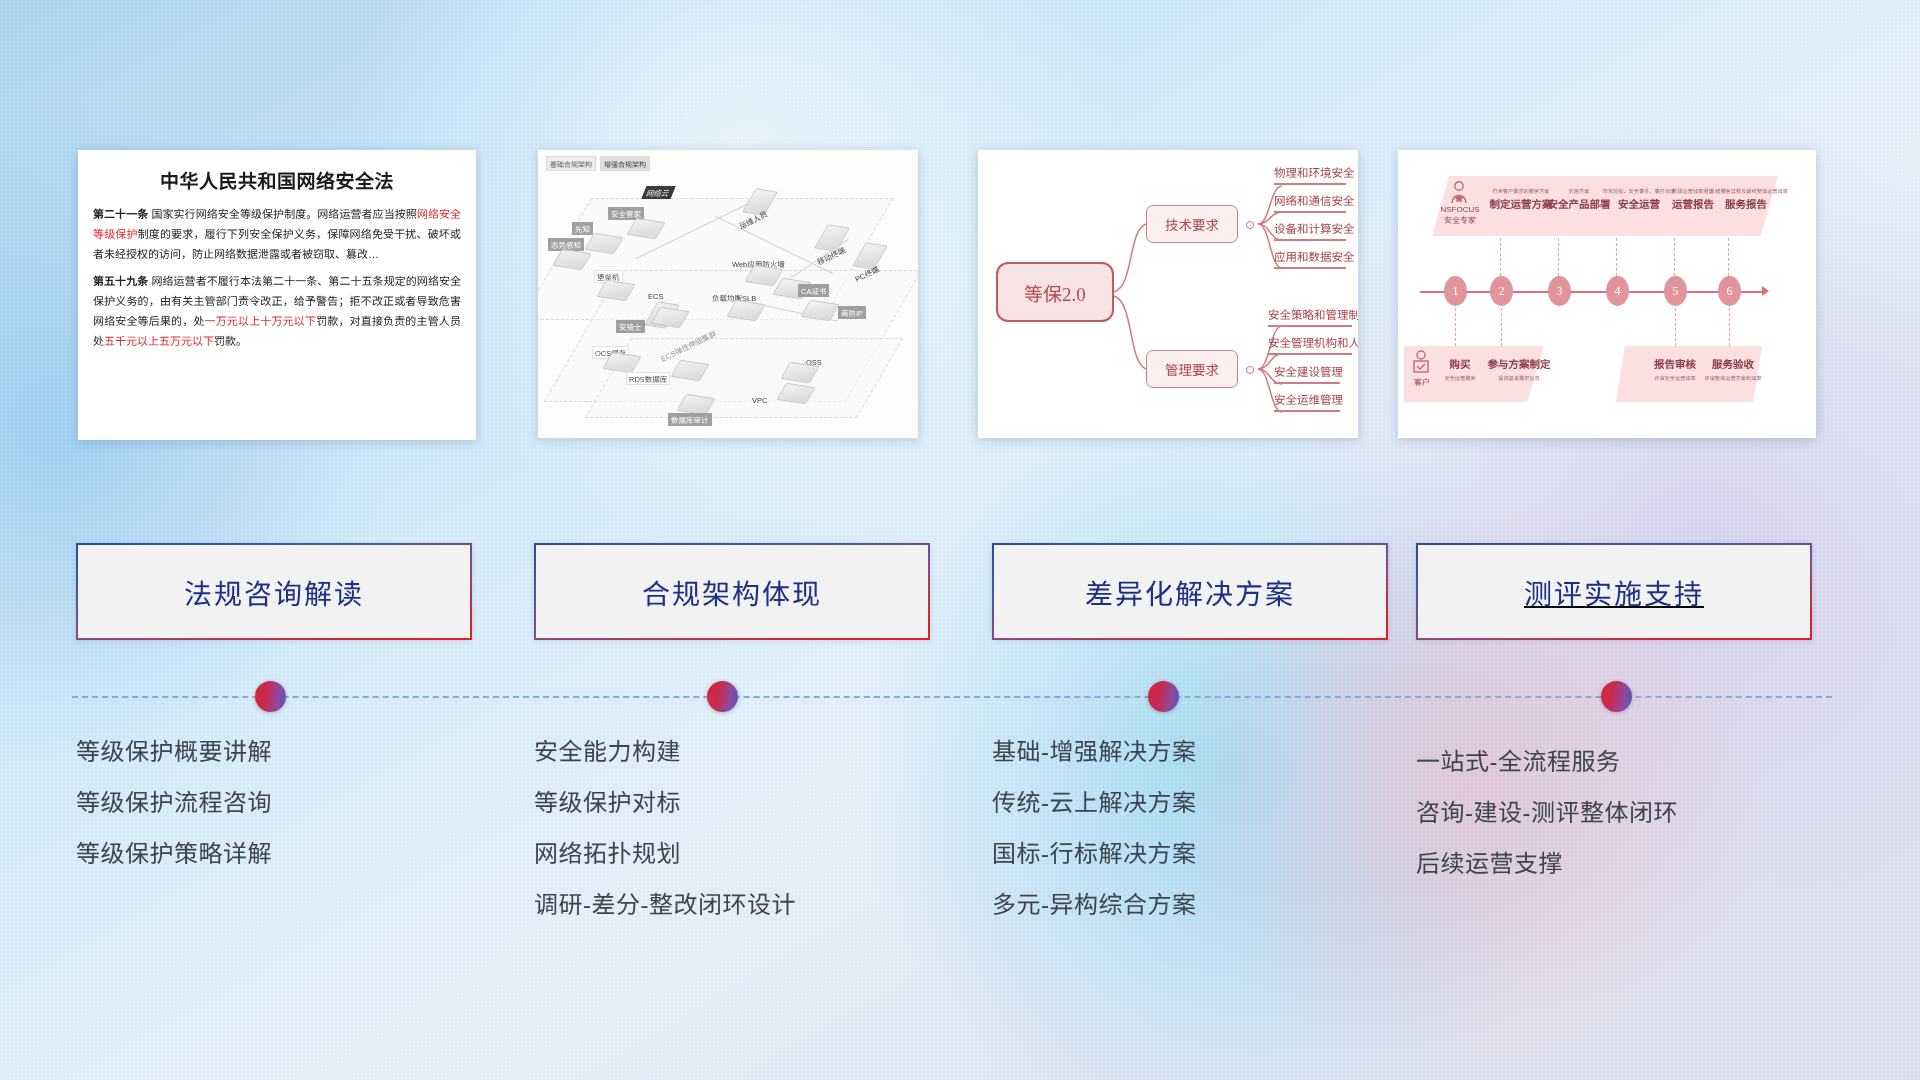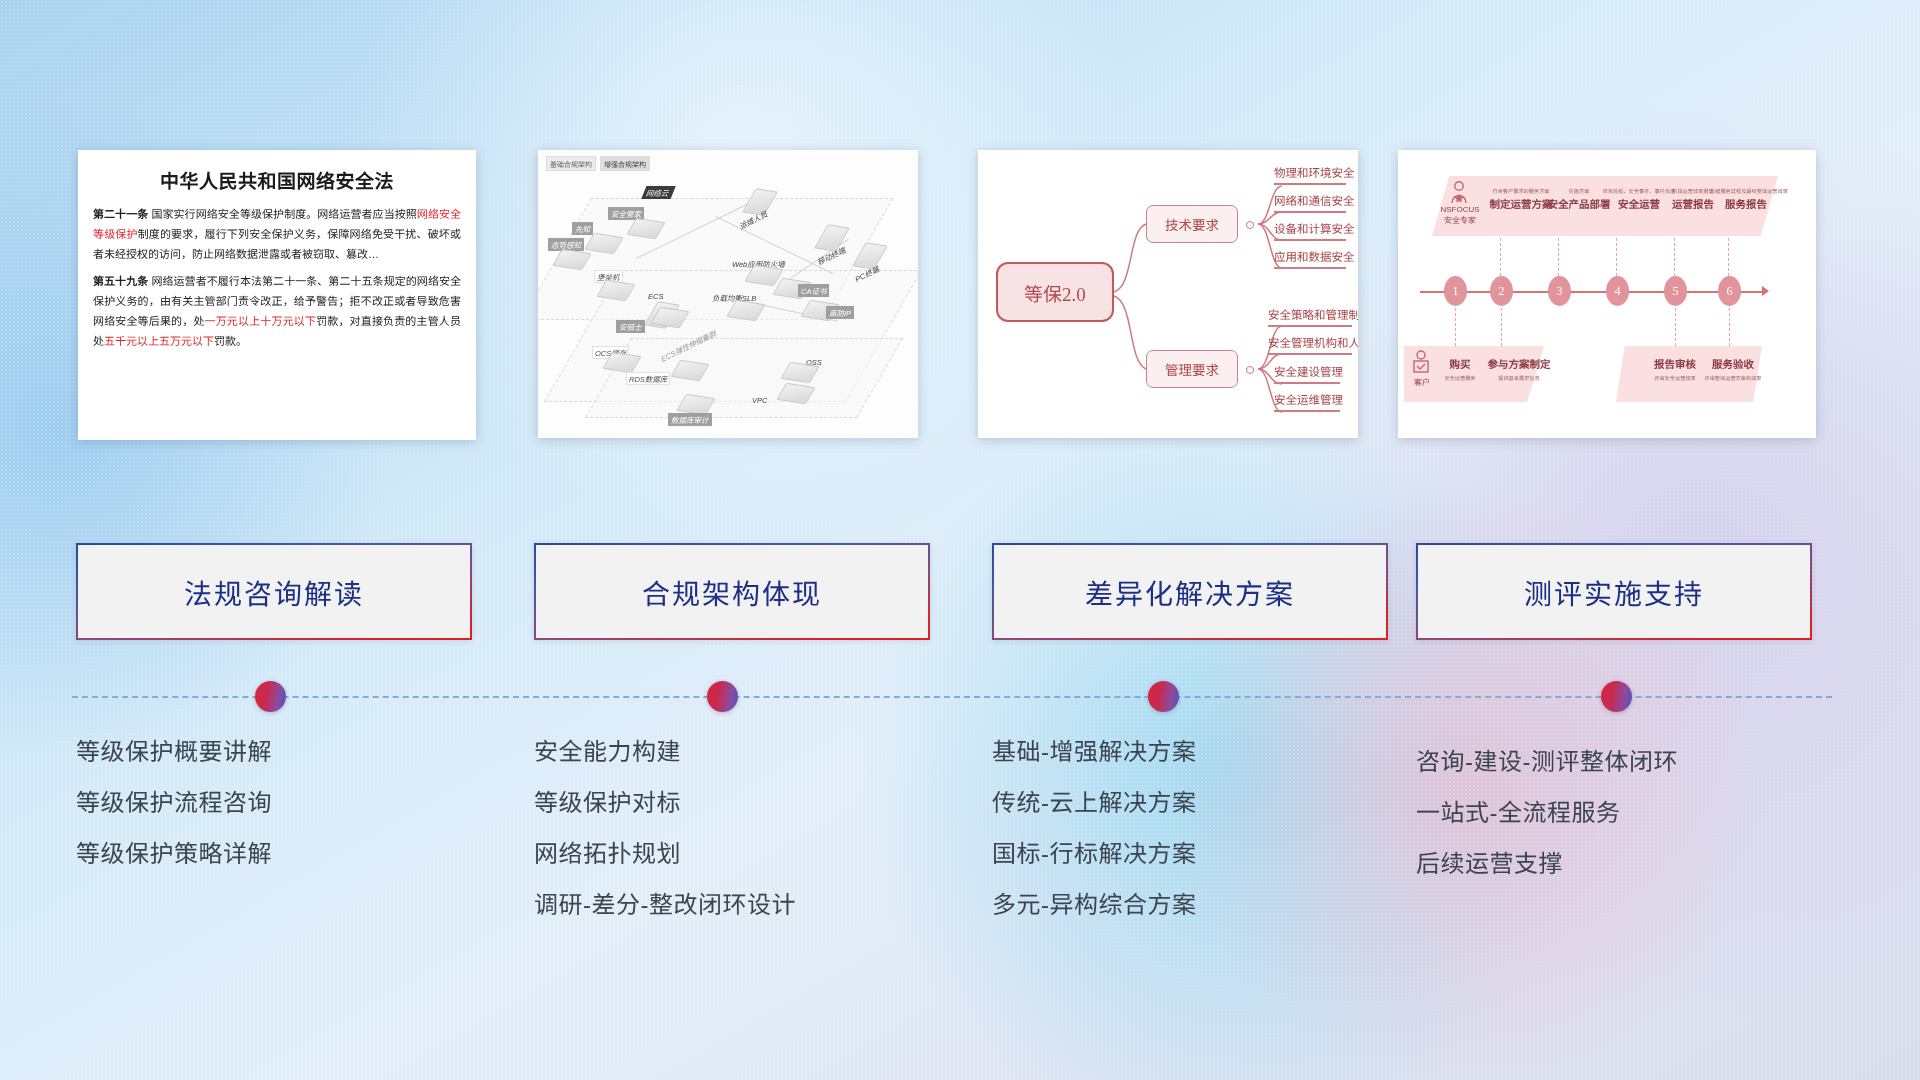--- a/index.html
+++ b/index.html
@@ -64,21 +64,21 @@
   .arch-tabs{position:absolute;left:8px;top:6px;display:flex;gap:4px;}
   .arch-tab{
     font-size:7px;color:#5d5d5d;background:#ececec;padding:1.5px 3px;
     border:.5px solid #dcdcdc;white-space:nowrap;
   }
   .arch-tab.on{background:#dedede;color:#3a3a3a;}
   .arch-plane{
     position:absolute;border:1px dashed #d8d8d8;background:rgba(248,248,248,.55);
     transform:skewX(-30deg);
   }
-  .arch-node{position:absolute;font-style:italic;}
+  .arch-node{position:absolute;}
   .arch-box{
     width:30px;height:15px;background:linear-gradient(160deg,#f2f2f2,#d8d8d8);
     border:1px solid #c9c9c9;transform:skewX(-30deg) skewY(8deg);
     border-radius:2px;
   }
   .arch-box.tall{height:22px;width:22px;}
   .arch-lbl{
     position:absolute;font-size:7.5px;color:#4d4d4d;white-space:nowrap;
     background:#fff;padding:0 2px;border:.5px solid #e2e2e2;
   }
@@ -162,21 +162,21 @@
       linear-gradient(170deg,#2c4a9a 0%,#4159a8 28%,#8a4a7a 58%,#d5232c 88%,#e02027 100%);
     background-origin:border-box;background-clip:content-box,border-box;
     box-shadow:0 1px 5px rgba(40,70,110,.14);
   }
   .title-box span{
     font-size:28px;color:#1b2f87;letter-spacing:2px;font-weight:500;
   }
   .tb1{left:76px;width:396px;}
   .tb2{left:534px;width:396px;}
   .tb3{left:992px;width:396px;}
-  .tb4{left:1416px;width:396px;}
+  .tb4{left:1416px;width:396px;text-decoration:underline;}
 
   
   .timeline{position:absolute;left:0;top:688px;width:1920px;height:30px;}
   .tl-line{
     position:absolute;left:72px;top:8px;width:1760px;height:0;
     border-top:2.4px dashed #8aa9d0;
   }
   .tl-dot{
     position:absolute;top:-7px;width:31px;height:31px;border-radius:50%;
     background:linear-gradient(100deg,#d8253c 0%,#c72a50 38%,#8e4a9e 72%,#4a57c0 100%);
@@ -288,21 +288,21 @@
       <div class="arch-node" style="left:172px;top:142px;">
           <div class="arch-lbl plain">负载均衡SLB</div>
           <div class="arch-box" style="margin:10px 0 0 20px;"></div>
         </div>
       <div class="arch-node" style="left:238px;top:130px;">
           <div class="arch-box" style="margin:0 0 0 0;"></div>
           <div class="arch-lbl grey" style="margin-top:-13px;margin-left:22px;">CA证书</div>
         </div>
       <div class="arch-node" style="left:266px;top:152px;">
           <div class="arch-box" style="margin:0 0 0 0;"></div>
-          <div class="arch-lbl grey" style="margin-top:-13px;margin-left:22px;">高防IP</div>
+          <div class="arch-lbl grey" style="margin-top:-13px;margin-left:34px;">高防IP</div>
         </div>
       <div class="arch-node" style="left:244px;top:208px;">
           <div class="arch-lbl plain" style="margin-left:22px;">OSS</div>
           <div class="arch-box" style="margin:6px 0 0 2px;"></div>
         </div>
       <div class="arch-node" style="left:212px;top:246px;">
           <div class="arch-lbl plain">VPC</div>
           <div class="arch-box" style="margin:-11px 0 0 30px;"></div>
         </div>
       <div class="arch-node" style="left:198px;top:40px;">
@@ -478,17 +478,17 @@
     <div class="row">网络拓扑规划</div>
     <div class="row">调研-差分-整改闭环设计</div>
   </div>
   <div class="list l3">
     <div class="row">基础-增强解决方案</div>
     <div class="row">传统-云上解决方案</div>
     <div class="row">国标-行标解决方案</div>
     <div class="row">多元-异构综合方案</div>
   </div>
   <div class="list l4" style="top:10px;">
+    <div class="row">一站式-全流程服务</div>
     <div class="row">咨询-建设-测评整体闭环</div>
-    <div class="row">一站式-全流程服务</div>
     <div class="row">后续运营支撑</div>
   </div>
 </div>
 
 </body></html>

